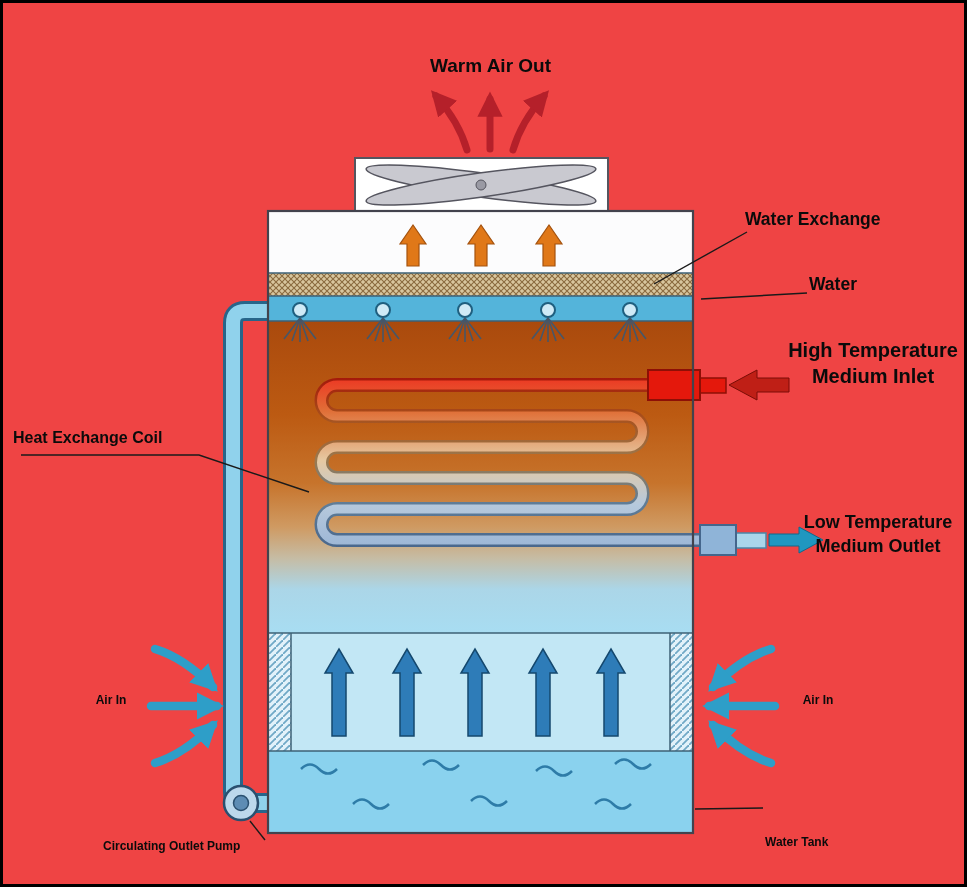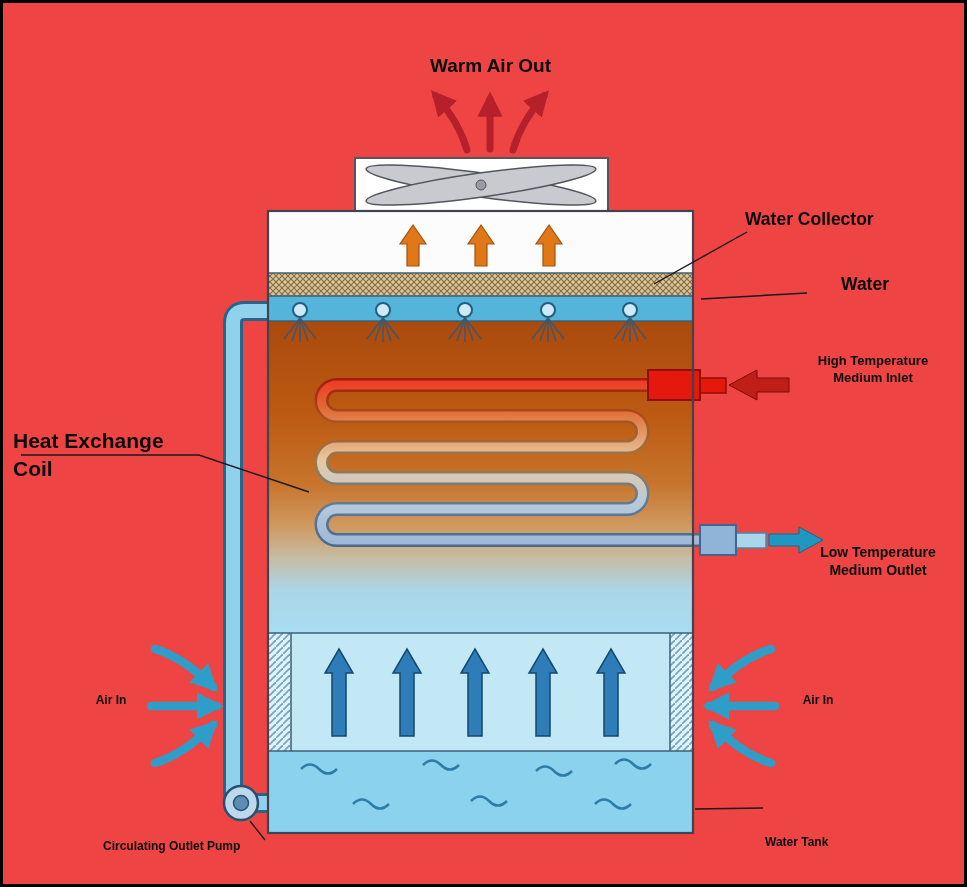--- a/index.html
+++ b/index.html
@@ -189,30 +189,30 @@
       <path d="M18,452 L196,452 L306,489"></path>
       <path d="M744,229 L651,281"></path>
       <path d="M804,290 L698,296"></path>
       <path d="M760,805 L692,806"></path>
       <path d="M262,837 L247,818"></path>
     </g>
   </svg>
 
   <div class="lbl" style="left:395px;top:50px;width:185px;text-align:center;font-size:19px;">Warm Air Out</div>
 
-  <div class="lbl" style="left:742px;top:205px;width:170px;text-align:left;font-size:17.5px;">Water Collector</div>
-
-  <div class="lbl" style="left:806px;top:270px;width:80px;text-align:right;font-size:17.5px;">Water</div>
-
-  <div class="lbl" style="left:780px;top:349px;width:180px;text-align:center;font-size:13px;">High Temperature
+  <div class="lbl" style="left:742px;top:205px;width:170px;text-align:left;font-size:17.5px;">Water Exchange</div>
+
+  <div class="lbl" style="left:806px;top:270px;width:80px;text-align:left;font-size:17.5px;">Water</div>
+
+  <div class="lbl" style="left:780px;top:334px;width:180px;text-align:center;font-size:20px;">High Temperature
 Medium Inlet</div>
 
-  <div class="lbl" style="left:10px;top:424px;width:192px;text-align:left;font-size:21px;">Heat Exchange Coil</div>
-
-  <div class="lbl" style="left:786px;top:508px;width:178px;text-align:center;font-size:14px;margin-top:32px;">Low Temperature
+  <div class="lbl" style="left:10px;top:424px;width:192px;text-align:left;font-size:16px;">Heat Exchange Coil</div>
+
+  <div class="lbl" style="left:786px;top:508px;width:178px;text-align:center;font-size:18px;">Low Temperature
 Medium Outlet</div>
 
   <div class="lbl" style="left:73px;top:690px;width:70px;text-align:center;">Air In</div>
 
   <div class="lbl" style="left:780px;top:690px;width:70px;text-align:center;">Air In</div>
 
   <div class="lbl" style="left:762px;top:792px;width:130px;text-align:left;margin-top:40px;">Water Tank</div>
 
   <div class="lbl" style="left:100px;top:836px;width:250px;text-align:left;">Circulating Outlet Pump</div>
 

